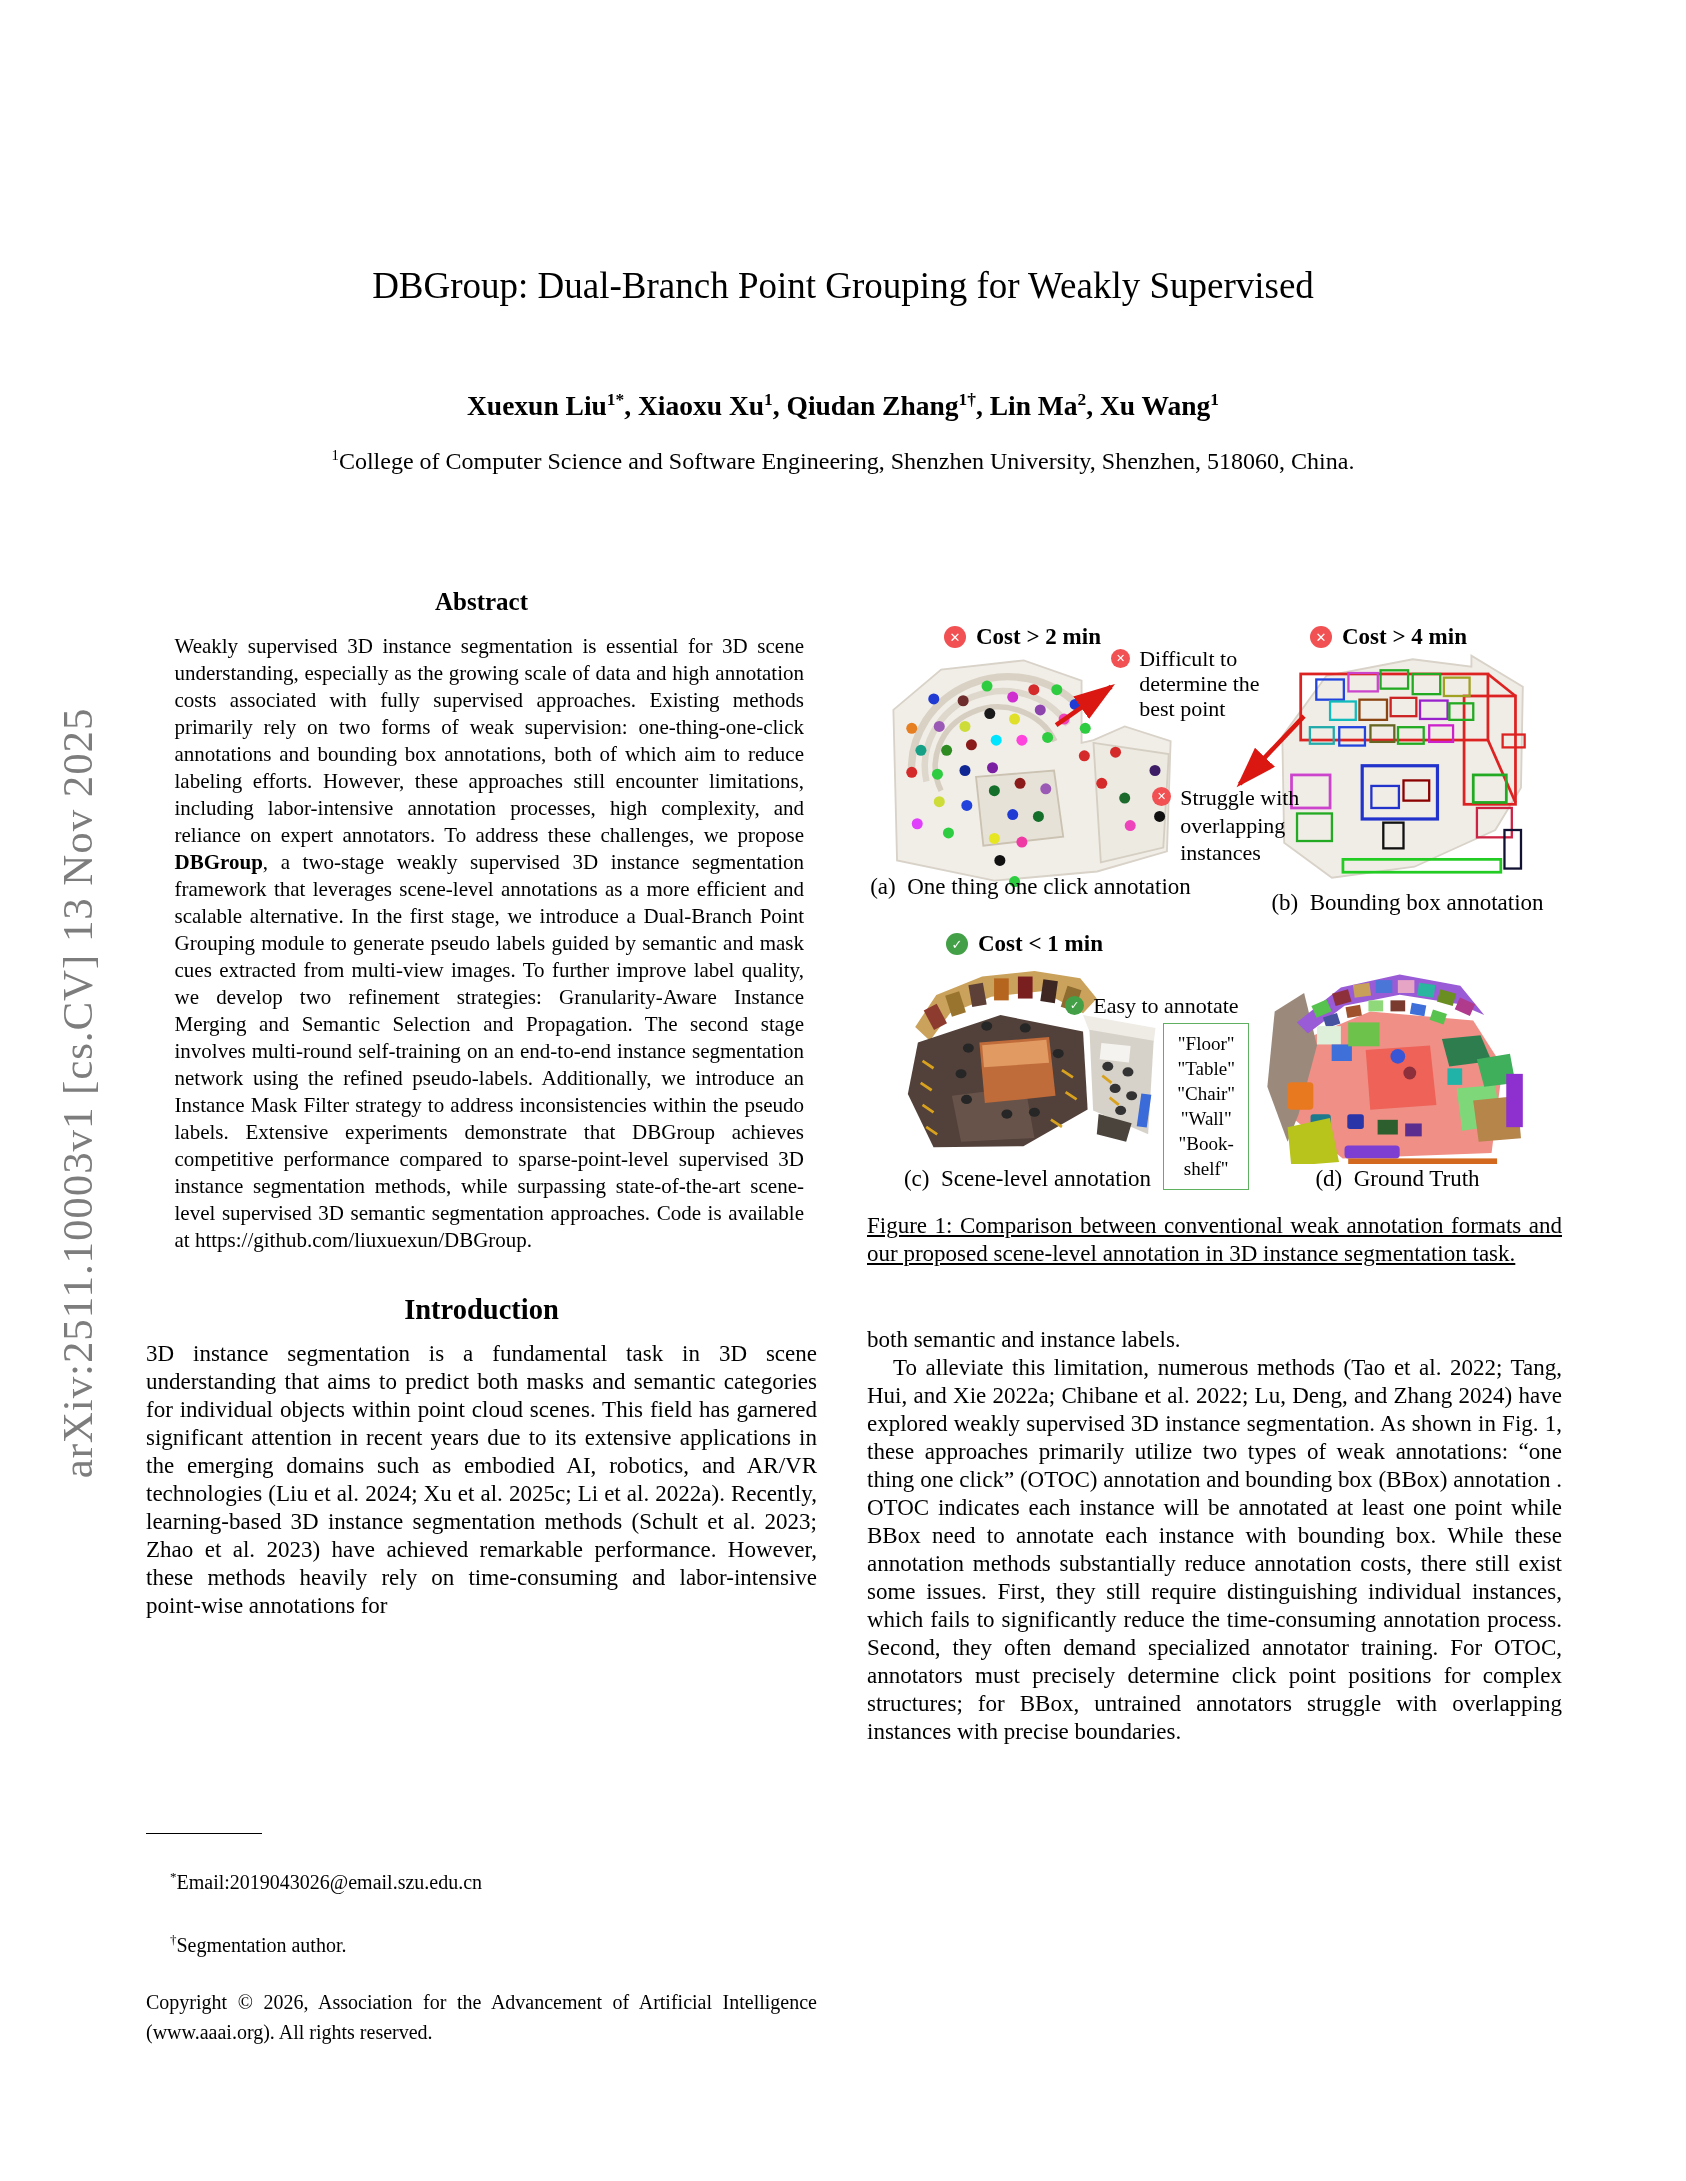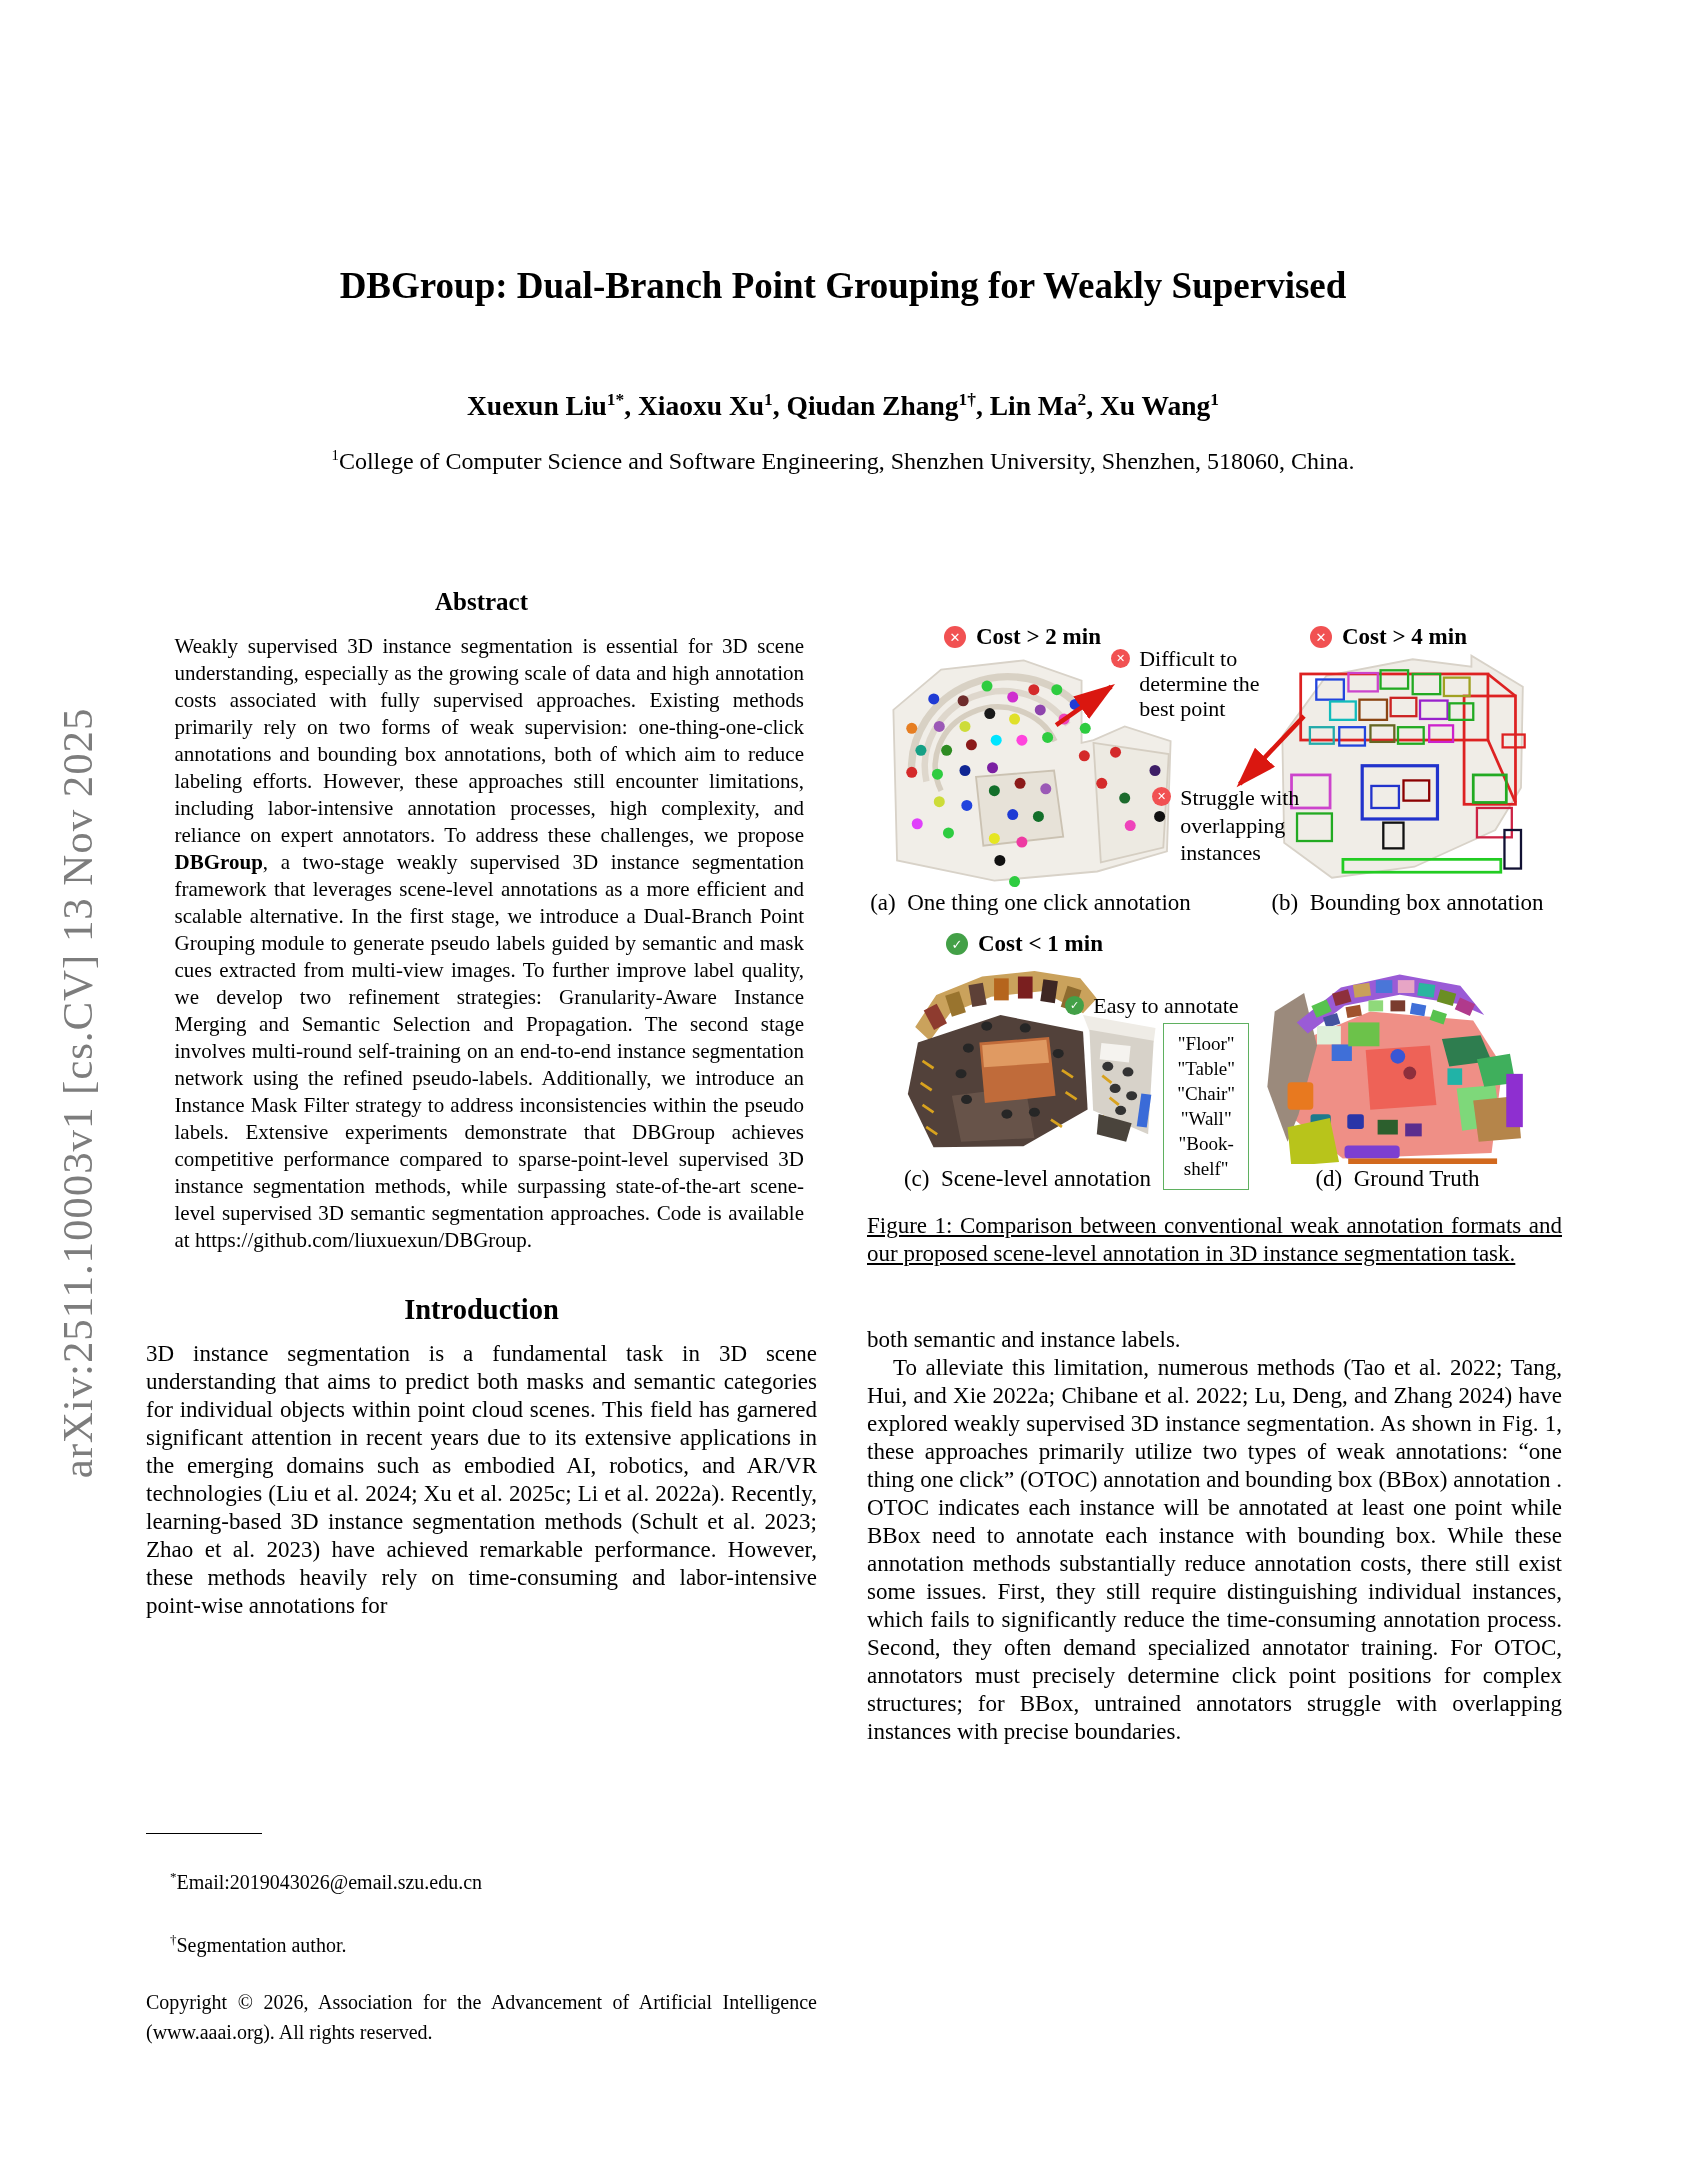--- a/index.html
+++ b/index.html
@@ -4,21 +4,21 @@
 <style>
   html,body{margin:0;padding:0;background:#666;}
   .page{position:relative;width:1686px;height:2182px;background:#ffffff;
         font-family:"Liberation Serif",serif;color:#000;overflow:hidden;}
   
   .watermark{position:absolute;left:77px;top:1093px;
     transform:translate(-50%,-50%) rotate(-90deg);
     font-size:43px;color:#7d7d7d;white-space:nowrap;letter-spacing:0.9px;}
   
   .title{position:absolute;top:263px;left:0;width:100%;text-align:center;
-    font-size:37px;font-weight:bold;line-height:45px;}
+    font-size:37px;font-weight:normal;line-height:45px;}
   .authors{position:absolute;top:389px;left:0;width:100%;text-align:center;
     font-size:27.5px;font-weight:bold;}
   .authors sup{font-size:17.4px;font-weight:bold;}
   .affils{position:absolute;top:439px;left:0;width:100%;text-align:center;
     font-size:24px;line-height:32px;}
   .affils sup{font-size:14.7px;}
   
   .col-left{position:absolute;left:146px;top:588px;width:671px;}
   .col-right{position:absolute;left:867px;top:569px;width:695px;height:1405px;}
   .sec-head{text-align:center;font-weight:bold;}
@@ -302,21 +302,21 @@
       <svg class="arrows" width="695" height="643" viewBox="0 0 757 700">
         <defs>
           <marker id="arr" markerWidth="10" markerHeight="8" refX="8" refY="3" orient="auto">
             <path d="M0,0 L9,3 L0,6 z" fill="#da1710"></path>
           </marker>
         </defs>
         <line x1="206" y1="170" x2="266" y2="128" stroke="#da1710" stroke-width="5" marker-end="url(#arr)"></line>
         <line x1="476" y1="160" x2="406" y2="234" stroke="#da1710" stroke-width="5" marker-end="url(#arr)"></line>
       </svg>
 
-      <div class="subcap" style="left:0;top:321px;width:327px;">(a)&nbsp; One thing one click annotation</div>
+      <div class="subcap" style="left:0;top:305px;width:327px;">(a)&nbsp; One thing one click annotation</div>
       <div class="subcap" style="left:386px;top:321px;width:309px;">(b)&nbsp; Bounding box annotation</div>
 
       <div class="badge" style="left:79px;top:362px;">
         <span class="cicon ok">✓</span>
         <span>Cost &lt; 1 min</span>
       </div>
       <div class="note" style="left:198px;top:424px;">
         <span class="cicon ok">✓</span>
         <span>Easy to annotate</span>
       </div>

